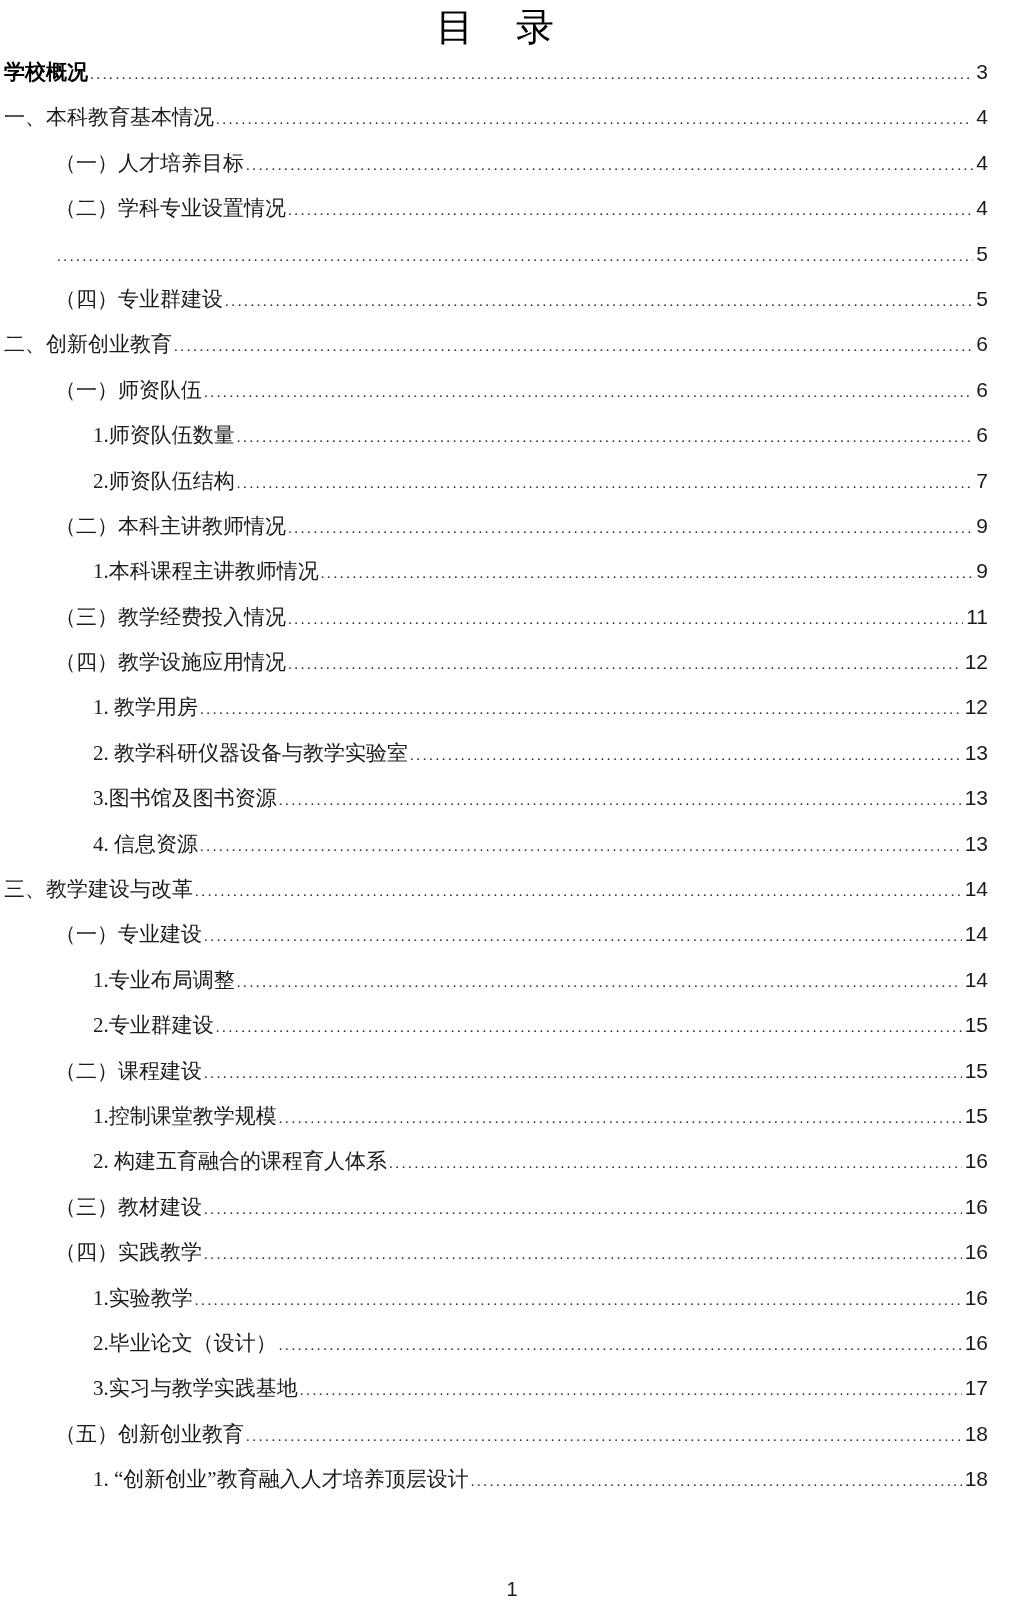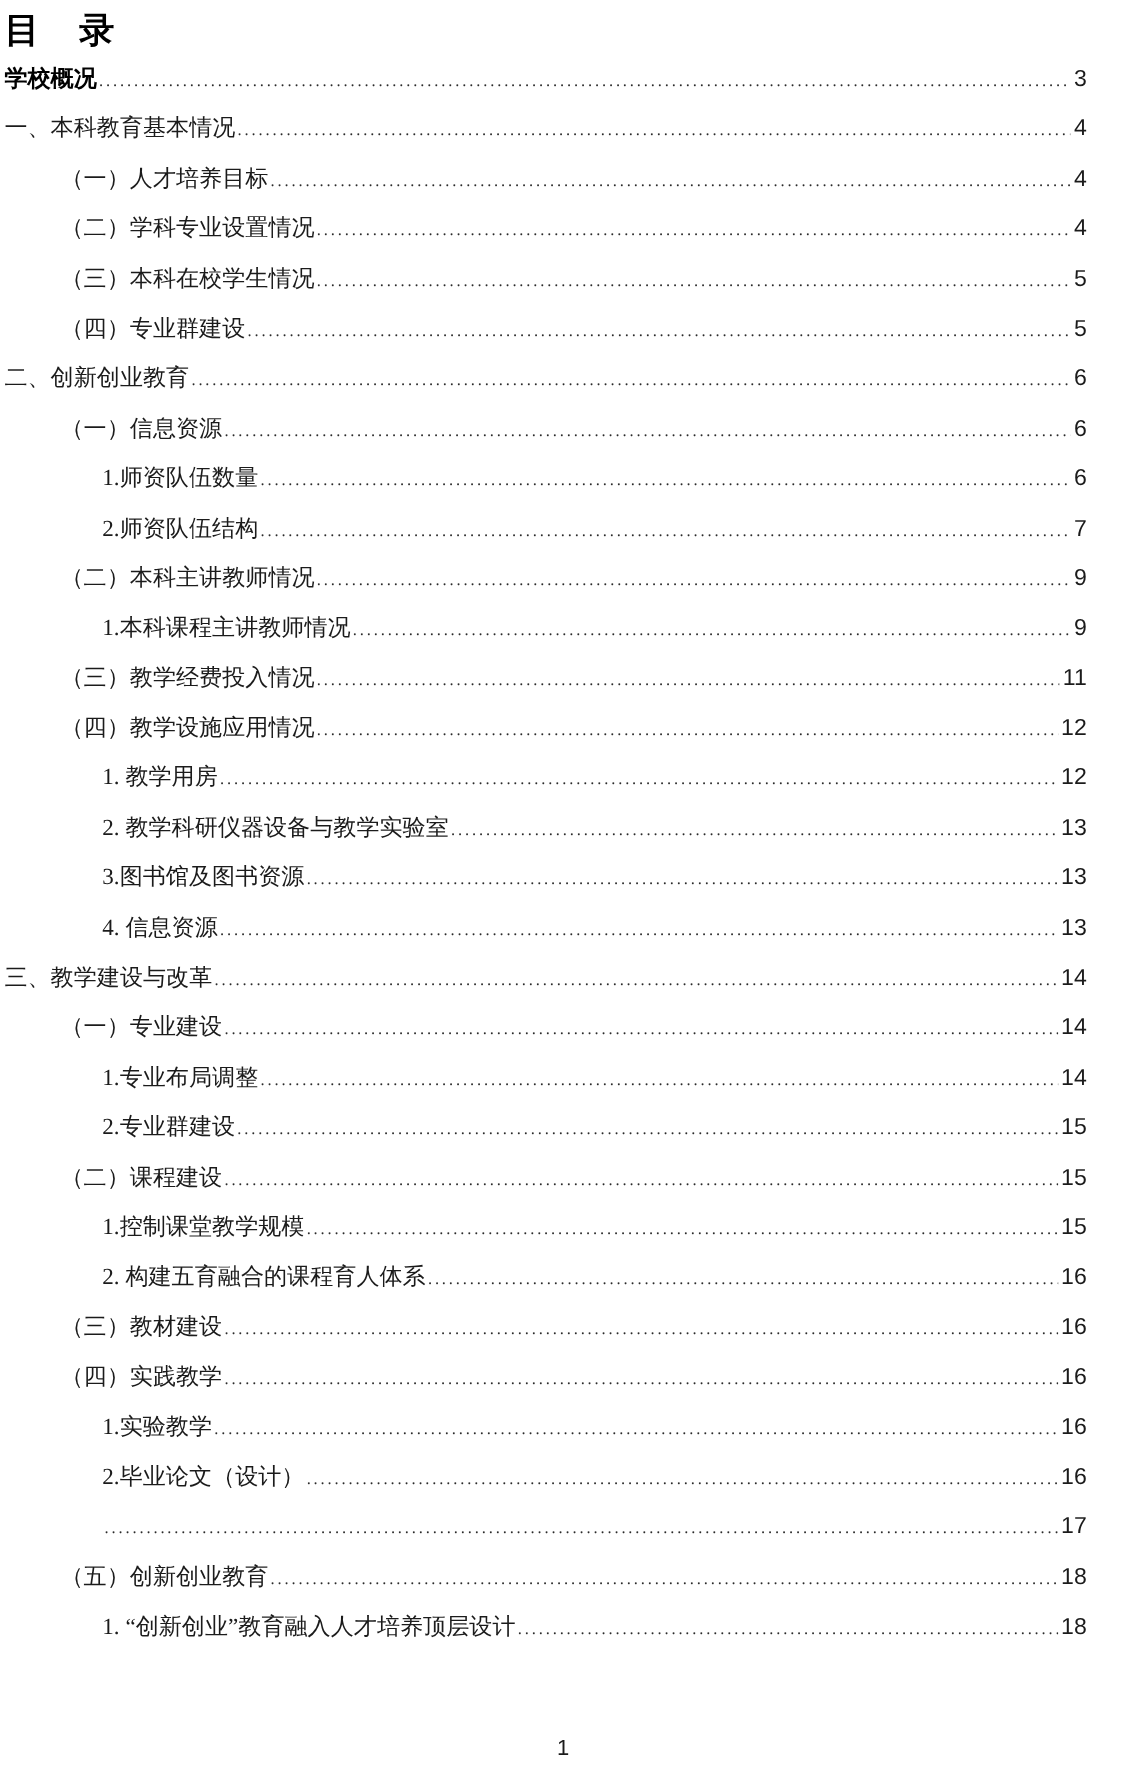--- a/index.html
+++ b/index.html
@@ -18,23 +18,23 @@
     width: 1024px;
     height: 1611px;
     box-sizing: border-box;
     padding: 5px 36px 0 4px;
   }
   h1.doc-title {
     margin: 0;
     padding: 0;
     height: 44px;
     line-height: 44px;
-    text-align: left;
-    font-size: 32px;
-    font-weight: 700;
+    text-align: center;
+    font-size: 38px;
+    font-weight: 400;
     letter-spacing: 2px;
     color: #000000;
   }
   .toc {
     width: 100%;
   }
   .row {
     display: flex;
     align-items: baseline;
     height: 45.4px;
@@ -104,36 +104,35 @@
         <span class="label">（一）人才培养目标</span>
         <span class="leader"></span>
         <span class="pagenum">4</span>
       </div>
       <div class="row lvl1">
         <span class="label">（二）学科专业设置情况</span>
         <span class="leader"></span>
         <span class="pagenum">4</span>
       </div>
       <div class="row lvl1">
-        <span class="label">（三）本科在校学生情况</span>
         <span class="leader"></span>
         <span class="pagenum">5</span>
       </div>
       <div class="row lvl1">
         <span class="label">（四）专业群建设</span>
         <span class="leader"></span>
         <span class="pagenum">5</span>
       </div>
       <div class="row lvl0">
         <span class="label">二、创新创业教育</span>
         <span class="leader"></span>
         <span class="pagenum">6</span>
       </div>
       <div class="row lvl1">
-        <span class="label">（一）信息资源</span>
+        <span class="label">（一）师资队伍</span>
         <span class="leader"></span>
         <span class="pagenum">6</span>
       </div>
       <div class="row lvl2">
         <span class="label">1.师资队伍数量</span>
         <span class="leader"></span>
         <span class="pagenum">6</span>
       </div>
       <div class="row lvl2">
         <span class="label">2.师资队伍结构</span>
@@ -229,20 +228,21 @@
         <span class="label">1.实验教学</span>
         <span class="leader"></span>
         <span class="pagenum">16</span>
       </div>
       <div class="row lvl2">
         <span class="label">2.毕业论文（设计） </span>
         <span class="leader"></span>
         <span class="pagenum">16</span>
       </div>
       <div class="row lvl2">
+        <span class="label">3.实习与教学实践基地</span>
         <span class="leader"></span>
         <span class="pagenum">17</span>
       </div>
       <div class="row lvl1">
         <span class="label">（五）创新创业教育</span>
         <span class="leader"></span>
         <span class="pagenum">18</span>
       </div>
       <div class="row lvl2">
         <span class="label">1. “创新创业”教育融入人才培养顶层设计</span>

